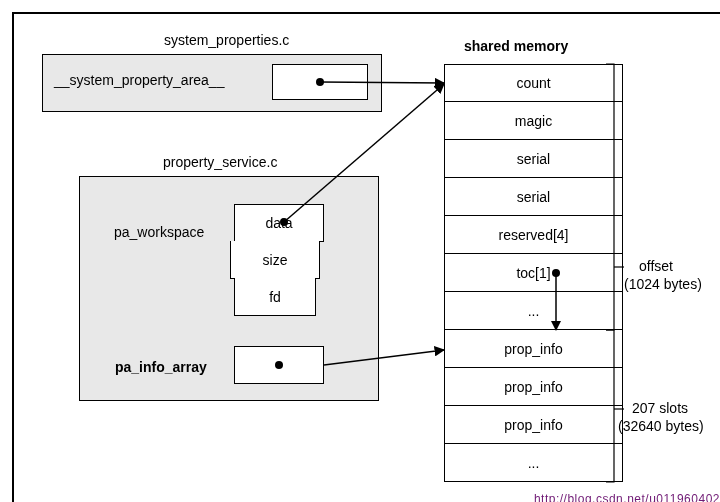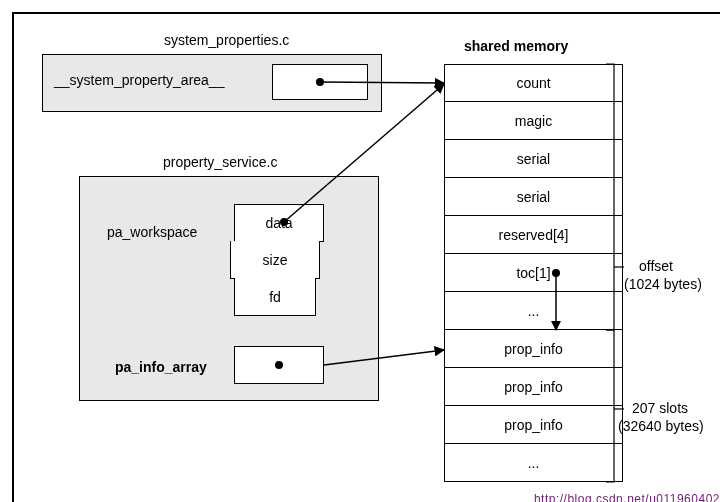--- a/index.html
+++ b/index.html
@@ -86,21 +86,21 @@
 
   <div class="module-title" style="left:150px; top:18px;">system_properties.c</div>
   <div class="box" style="left:28px; top:40px; width:340px; height:58px;"></div>
   <div class="label" style="left:40px; top:58px;">__system_property_area__</div>
   <div class="small-box" style="left:258px; top:50px; width:96px; height:36px;"></div>
   <div class="dot" style="left:302px; top:64px;"></div>
 
   <div class="module-title" style="left:149px; top:140px;">property_service.c</div>
   <div class="box" style="left:65px; top:162px; width:300px; height:225px;"></div>
 
-  <div class="label" style="left:93px; top:210px;">pa_workspace</div>
+  <div class="label" style="left:100px; top:210px;">pa_workspace</div>
   <div class="small-box" style="left:220px; top:190px; width:90px; height:38px;">data</div>
   <div class="small-box" style="left:216px; top:227px; width:90px; height:38px; border-top:none;">size</div>
   <div class="small-box" style="left:220px; top:264px; width:82px; height:38px; border-top:none;">fd</div>
 
   <div class="label" style="left:101px; top:345px;font-weight:bold;">pa_info_array</div>
   <div class="small-box" style="left:220px; top:332px; width:90px; height:38px;"></div>
   <div class="dot" style="left:261px; top:347px;"></div>
 
   <div class="module-title" style="left:450px; top:24px;font-weight:bold;">shared memory</div>
   <div class="mem-col">

